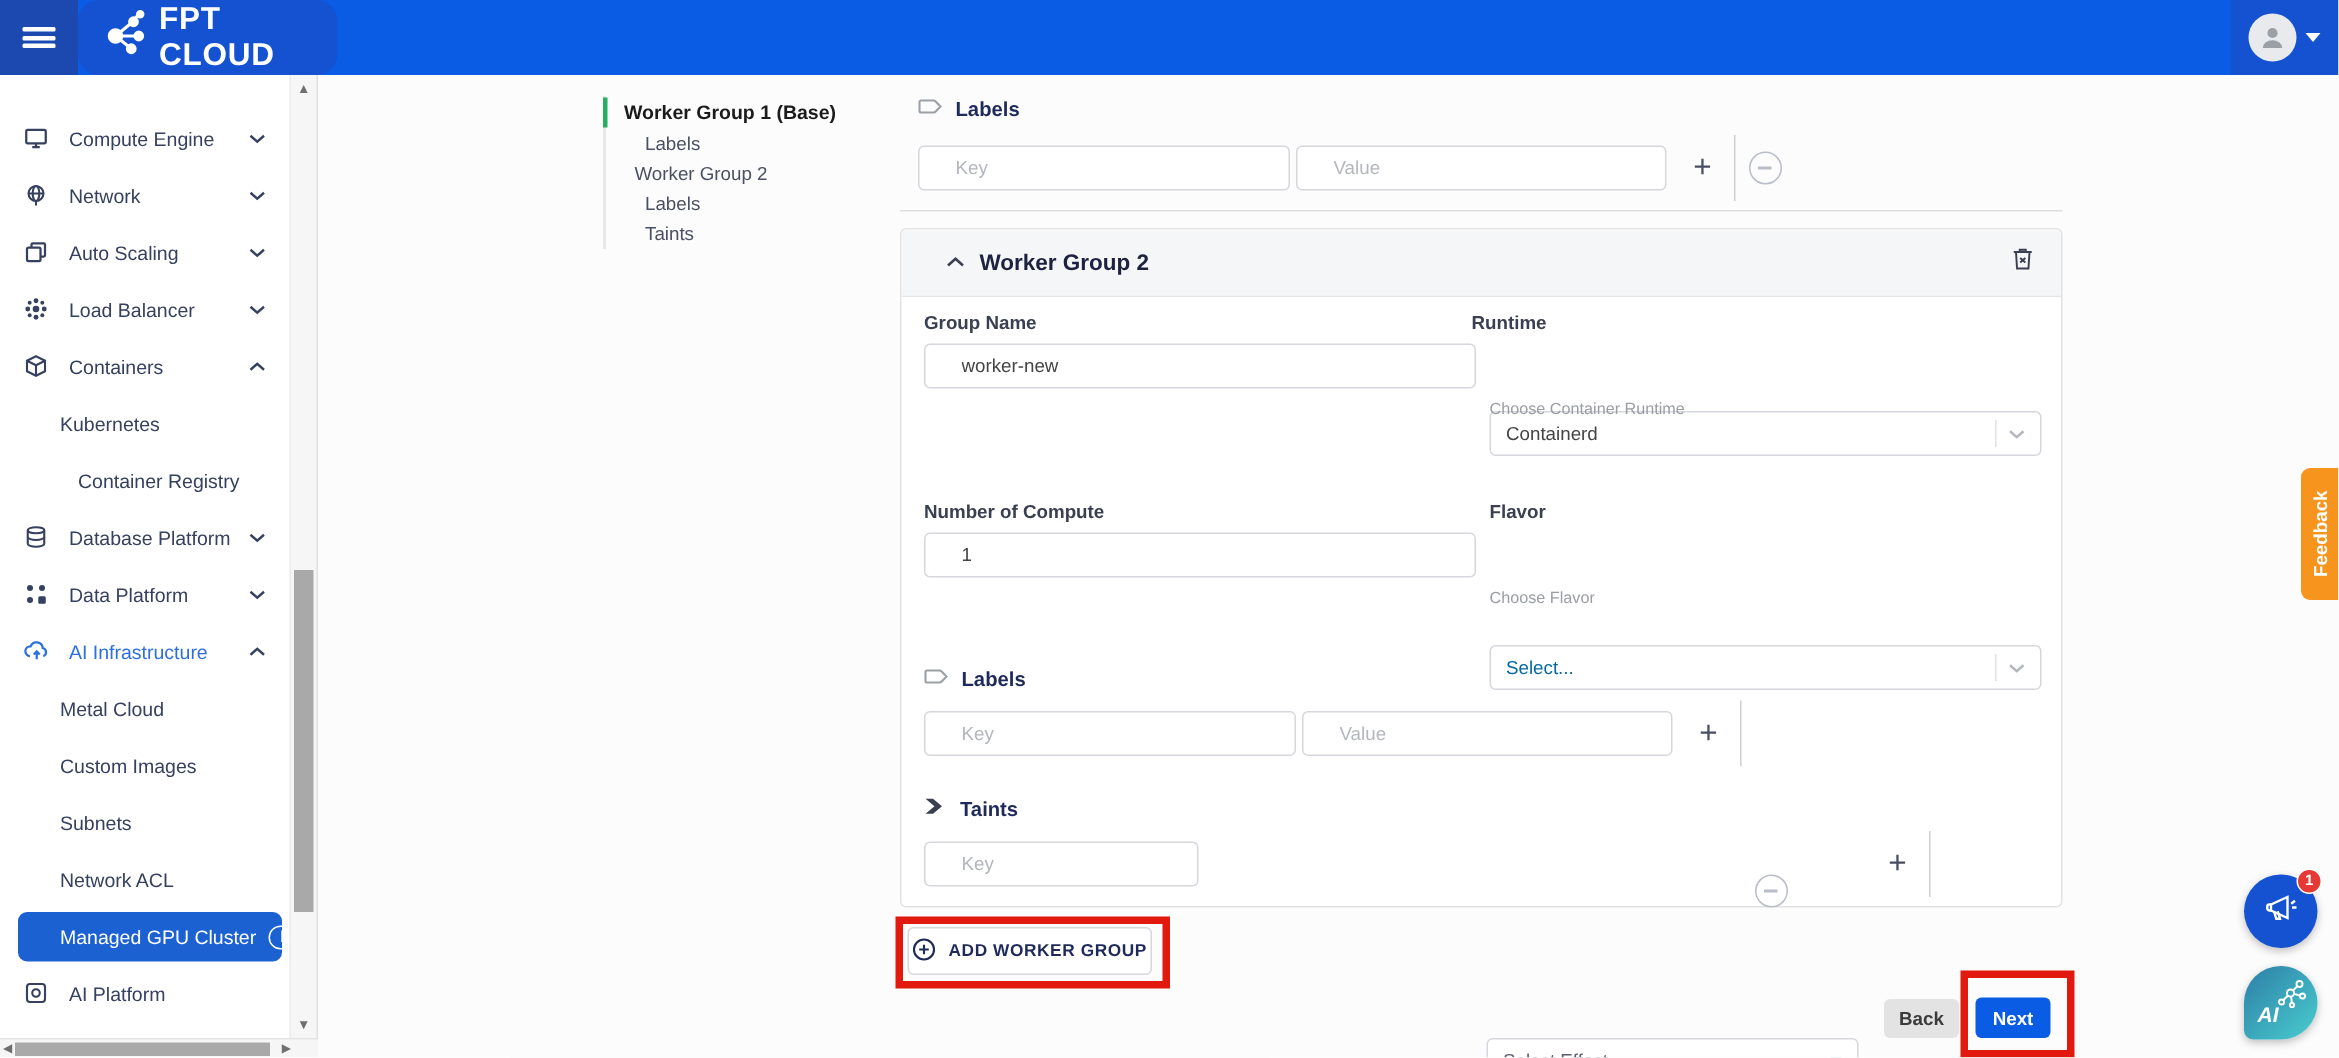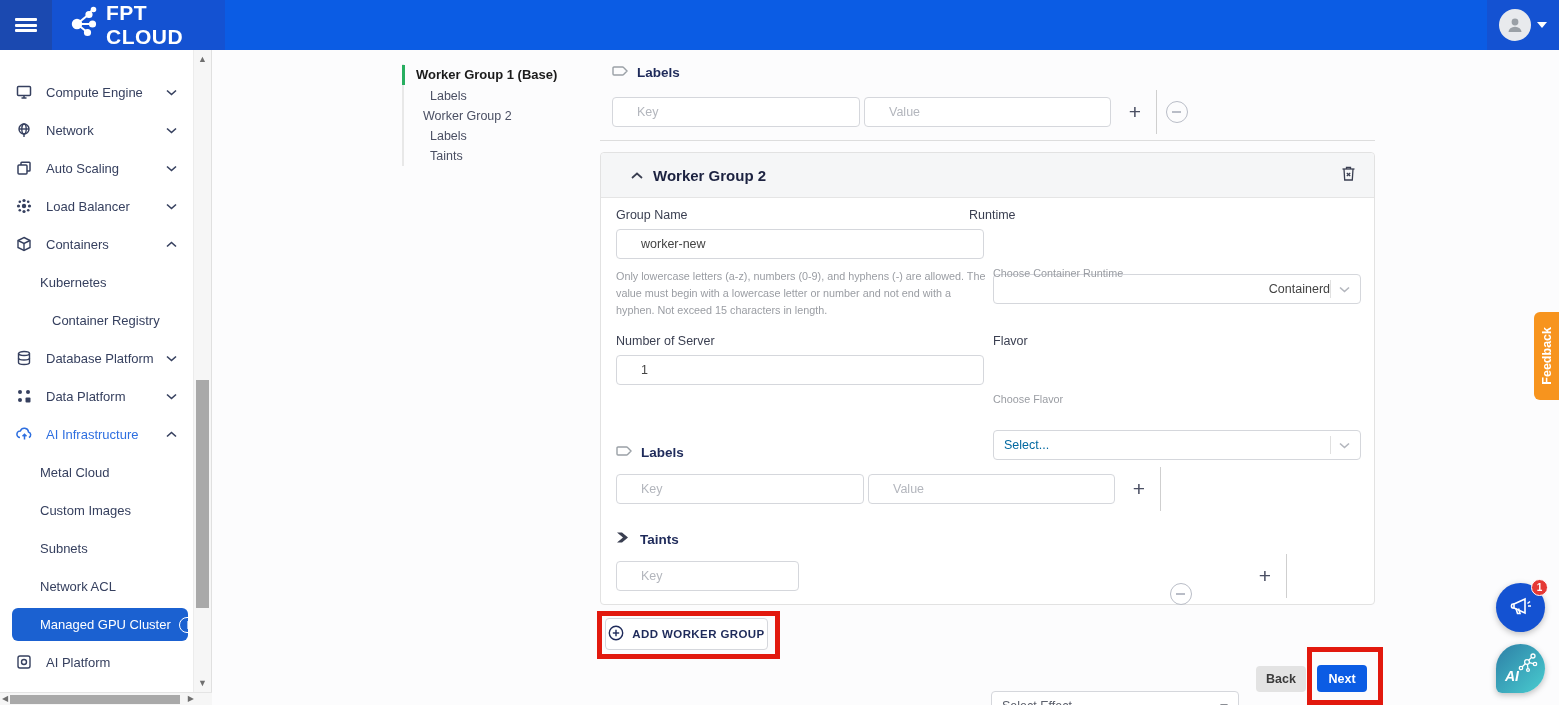--- a/index.html
+++ b/index.html
@@ -5,21 +5,21 @@
   * { margin:0; padding:0; box-sizing:border-box; }
   html,body { width:1559px; height:705px; overflow:hidden; background:#fff;
     font-family:"Liberation Sans", sans-serif; }
   .abs { position:absolute; }
   #app { position:relative; width:1559px; height:705px; background:#fcfcfd; overflow:hidden; }
 
   
   #header { left:0; top:0; width:1559px; height:50px; background:#0b5ce4; z-index:30; }
   #hamburger { left:0; top:0; width:52px; height:50px; background:#1b49b0; display:flex; align-items:center; justify-content:center; cursor:pointer; }
   #hamburger .bar { display:block; width:22px; height:3px; background:#fff; margin:2.5px 0; border-radius:1px; }
-  #logoblock { left:52px; top:0; width:173px; height:50px; background:#1452d2; display:flex; align-items:center; padding-left:14px; }
+  #logoblock { left:52px; top:0; width:173px; height:50px; background:#1452d2; display:flex; align-items:center; padding-left:14px;border-radius:14px; }
   #brand-text { color:#fff; font-weight:bold; font-size:21px; letter-spacing:0.5px; margin-left:6px; }
   #avatarblock { right:0; top:0; width:72px; height:50px; background:#1452d2; display:flex; align-items:center; justify-content:center; gap:6px; }
   #avatar { width:32px; height:32px; border-radius:50%; background:#e8eaed; display:flex; align-items:center; justify-content:center; }
   .caret-down { width:0; height:0; border-left:5px solid transparent; border-right:5px solid transparent; border-top:6px solid #fff; }
 
   
   #sidebar { left:0; top:50px; width:193px; height:655px; background:#fff; overflow:hidden; z-index:20; }
   #sidenav { position:absolute; left:0; top:23px; width:193px; }
   .side-item { height:38px; display:flex; align-items:center; padding-left:15px; color:#36405f; font-size:13px; cursor:pointer; position:relative; white-space:nowrap; }
   .side-item .lbl { margin-left:13px; }
@@ -53,21 +53,21 @@
   .txt-input { height:30px; border:1px solid #d5d7dc; border-radius:4px; background:#fff; font-size:12.5px; color:#444; padding:0 24px; font-family:"Liberation Sans",sans-serif; outline:none; width:100%; }
   .txt-input::placeholder { color:#b3b6bd; }
   .selectbox { height:30px; border:1px solid #d5d7dc; border-radius:4px; background:#fff; font-size:12.5px; display:flex; align-items:center; padding:0 10px; cursor:pointer; position:relative; }
   .selectbox .sel-text { flex:1; }
   .sel-dark { color:#444; } .sel-gray { color:#0369a1; } .sel-mid { color:#5b5f6b; }
   .sel-divider { width:1px; height:18px; background:#e0e0e0; margin-right:8px; }
   .plus-btn { width:22px; height:22px; border:none; background:transparent; color:#4a4f63; font-size:21px; line-height:20px; cursor:pointer; }
   .vline { width:1px; height:44px; background:#cfcfcf; }
   .minus-circle { width:22px; height:22px; border-radius:50%; border:1.5px solid #b9bdc7; background:transparent; position:relative; cursor:pointer; }
   .minus-circle::after { content:""; position:absolute; left:5px; top:9px; width:9px; height:1.5px; background:#b9bdc7; }
-  .field-label { font-size:12.5px; font-weight:normal; color:#3a3f51; }
+  .field-label { font-size:12.5px; font-weight:bold; color:#3a3f51; }
   .helper { font-size:10.8px; color:#9a9da3; line-height:17px; }
 
   #wg2-card { position:absolute; left:0; top:102px; width:775px; height:453px; background:#fff; border:1px solid #e2e2e2; border-radius:4px; }
   #wg2-header { height:45px; background:#f5f6f7; border-bottom:1px solid #e5e5e5; border-radius:4px 4px 0 0; display:flex; align-items:center; padding:0 18px 0 30px; }
   #wg2-title { font-size:15px; font-weight:bold; color:#1c2240; margin-left:10px; }
 
   .add-btn { position:absolute; left:5px; top:568px; width:163px; height:32px; background:#fff; border:1px solid #d5d7dc; border-radius:4px; display:flex; align-items:center; justify-content:center; gap:8px; font-size:11.5px; font-weight:bold; letter-spacing:0.4px; color:#1e2a5a; cursor:pointer; }
   .red-box { border:5px solid #e2190e; background:transparent; pointer-events:none; z-index:25; }
 
   .back-btn { position:absolute; left:656px; top:616px; width:50px; height:26px; background:#e3e3e3; border:none; border-radius:4px; font-size:12.5px; font-weight:bold; color:#3b3b3b; cursor:pointer; font-family:"Liberation Sans",sans-serif; }
@@ -366,36 +366,35 @@
                 <line x1="5.8" y1="8" x2="9.2" y2="11"></line>
                 <line x1="9.2" y1="8" x2="5.8" y2="11"></line>
             </g>
           </svg>
         </span>
       </div>
 
       
       <div class="abs field-label" style="left:15px; top:55px;">Group Name</div>
       <input class="abs txt-input" style="left: 15px; top: 76px; width: 368px;" value="worker-new">
-      <div class="abs helper" style="left:15px; top:115px; width:375px;">Only lowercase letters (a-z), numbers (0-9), and hyphens (-) are allowed. The value must begin with a lowercase letter or number and not end with a hyphen. Not exceed 15 characters in length.</div>
-
-      <div class="abs field-label" style="left:368px; top:55px;">Runtime</div>
-      <div class="abs selectbox" style="left:392px; top:76px; width:368px;text-align:right;">
+
+      <div class="abs field-label" style="left:380px; top:55px;">Runtime</div>
+      <div class="abs selectbox" style="left:392px; top:76px; width:368px;">
         <span class="sel-text sel-dark">Containerd</span>
         <span class="sel-divider"></span>
         <span>
           <svg width="11" height="7" viewBox="0 0 11 7">
               <polyline points="1,1.5 5.5,5.5 10,1.5" fill="none" stroke="#b3b6bd" stroke-width="1.6"></polyline>
             </svg>
         </span>
       </div>
       <div class="abs helper" style="left:392px; top:112px;">Choose Container Runtime</div>
 
       
-      <div class="abs field-label" style="left:15px; top:181px;">Number of Server</div>
+      <div class="abs field-label" style="left:15px; top:181px;">Number of Compute</div>
       <input class="abs txt-input" style="left: 15px; top: 202px; width: 368px;" value="1">
 
       <div class="abs field-label" style="left:392px; top:181px;">Flavor</div>
       <div class="abs selectbox" style="left:392px; top:202px; width:368px;">
         <span class="sel-text sel-gray">Select...</span>
         <span class="sel-divider"></span>
         <span>
           <svg width="11" height="7" viewBox="0 0 11 7">
               <polyline points="1,1.5 5.5,5.5 10,1.5" fill="none" stroke="#b3b6bd" stroke-width="1.6"></polyline>
             </svg>

